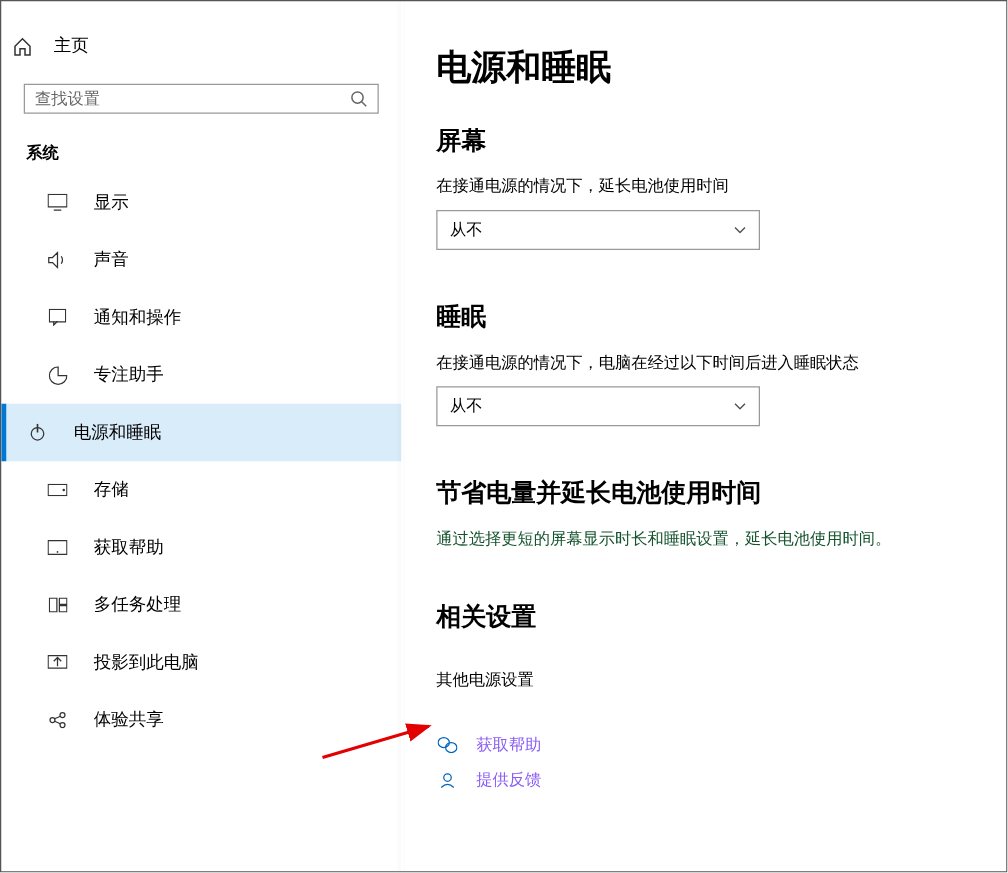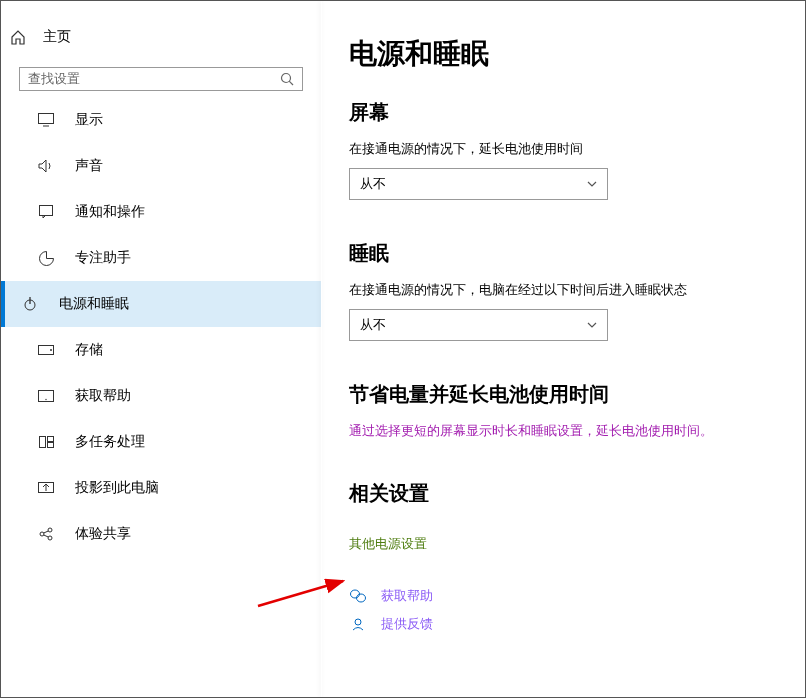--- a/index.html
+++ b/index.html
@@ -19,22 +19,22 @@
   .group-label { font-weight: 600; font-size: 13px; padding: 16px 20px 8px 20px; }
   .nav-item { display: flex; align-items: center; height: 46px; padding: 0 36px; font-size: 14px; cursor: default; }
   .nav-item .ic { width: 18px; margin-right: 20px; display: flex; justify-content: center; }
   .nav-item.selected { background: #d9ecf9; border-left: 4px solid #0078d4; padding-left: 16px; }
   .content { flex: 1; padding: 24px 28px 12px 28px; overflow: hidden; position: relative; }
   h1.page-title { font-size: 28px; font-weight: 600; margin: 10px 0 26px 0; }
   h2.section { font-size: 20px; font-weight: 600; margin: 0 0 14px 0; }
   .desc { font-size: 13px; margin: 0 0 10px 0; }
   .dropdown { width: 259px; height: 32px; border: 1px solid #999; display: flex; align-items: center; padding: 0 10px; margin-bottom: 40px; font-size: 13px; }
   .dropdown .val { flex: 1; }
-  .sub-desc { font-size: 13px; color: #a21caf; margin: 4px 0 40px 0; }
-  .link { color: #4d7c0f; font-size: 13px; margin: 14px 0 24px 0; display: inline-block; }
+  .sub-desc { font-size: 13px; color: #14532d; margin: 4px 0 40px 0; }
+  .link { color: #000000; font-size: 13px; margin: 14px 0 24px 0; display: inline-block; }
   .feedback-row { display: flex; align-items: center; color: #8b5cf6; font-size: 13px; margin-top: 10px; }
   .feedback-row .ic { width: 18px; margin-right: 14px; display: flex; justify-content: center; }
   .sep { position: absolute; left: 320px; top: 0; bottom: 0; width: 1px; box-shadow: -1px 0 4px rgba(0,0,0,0.12); pointer-events: none; }
   svg { display: block; }
   .arrow-annot { position: absolute; left: 252px; top: 570px; pointer-events: none; }
 </style>
 </head>
 <body>
 
 <div class="window">
@@ -53,20 +53,21 @@
       <div class="search-box">
         <span class="ph">查找设置</span>
         <span>
           <svg width="14" height="14" viewBox="0 0 14 14">
               <circle cx="6" cy="6" r="4.5" fill="none" stroke="#666" stroke-width="1.2"></circle>
               <line x1="9.2" y1="9.2" x2="13" y2="13" stroke="#666" stroke-width="1.2"></line>
             </svg>
         </span>
       </div>
 
+      <div class="group-label">系统</div>
 
       <div class="nav-item">
         <span class="ic">
             <svg width="16" height="14" viewBox="0 0 16 14">
               <rect x="0.5" y="0.5" width="15" height="10" fill="none" stroke="#333"></rect>
               <line x1="5" y1="13" x2="11" y2="13" stroke="#333"></line>
             </svg>
           </span>
         <span>显示</span>
       </div>

